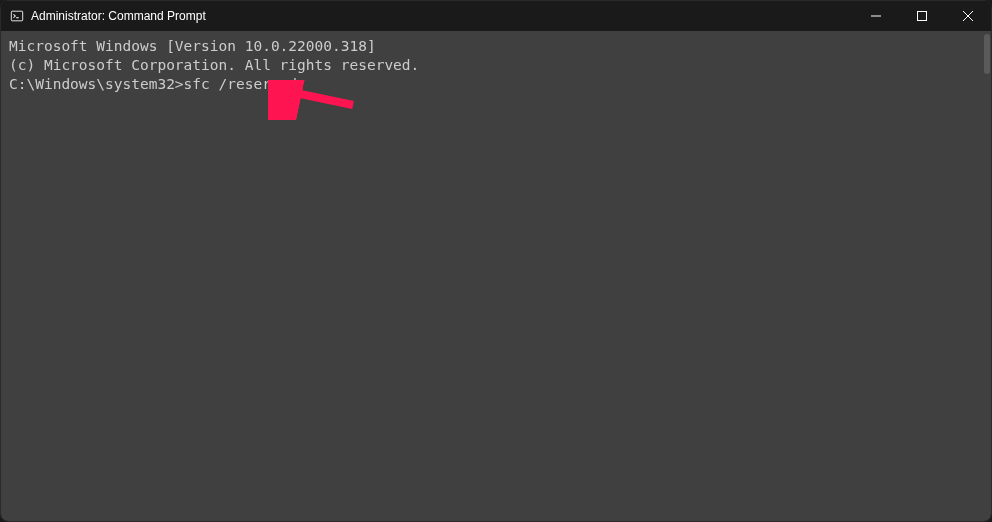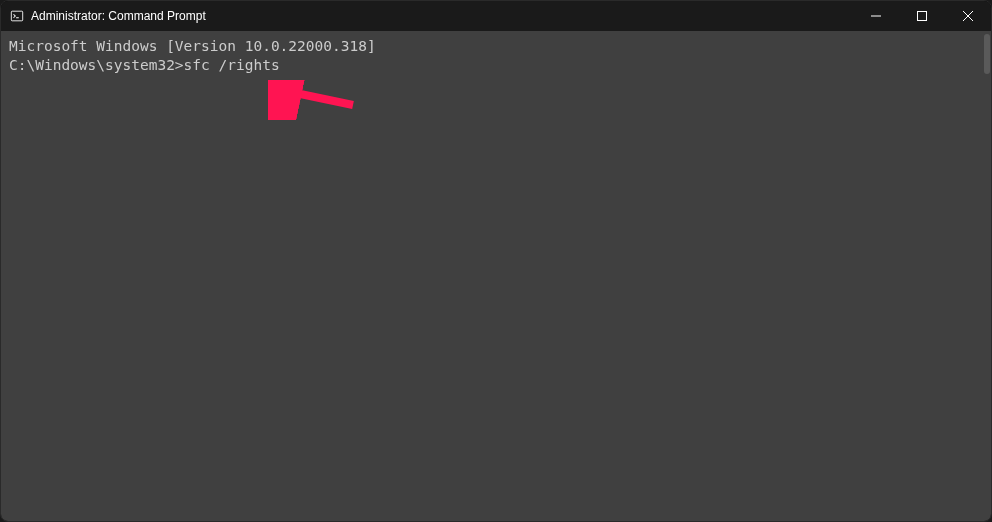--- a/index.html
+++ b/index.html
@@ -128,22 +128,23 @@
         <svg width="10" height="10" viewBox="0 0 10 10">
           <line x1="0" y1="0" x2="10" y2="10" stroke="#ffffff" stroke-width="1"></line>
           <line x1="10" y1="0" x2="0" y2="10" stroke="#ffffff" stroke-width="1"></line>
         </svg>
       </div>
     </div>
   </div>
 
   <div class="terminal-body">
     <div class="terminal-line">Microsoft Windows [Version 10.0.22000.318]</div>
+    <div class="terminal-line">(c) Microsoft Corporation. All rights reserved.</div>
     <div class="terminal-line"></div>
-    <div class="prompt-line"><span>C:\Windows\system32&gt;</span><span>sfc /rights</span></div>
+    <div class="prompt-line"><span>C:\Windows\system32&gt;</span><span>sfc /reserved</span></div>
   </div>
 
   <div class="scrollbar"></div>
 
   <div class="annotation-arrow">
     <svg width="100" height="40" viewBox="0 0 100 40">
       <defs>
         <marker id="arrowhead" markerWidth="12" markerHeight="12" refX="2" refY="6" orient="auto">
           <polygon points="0 0, 12 6, 0 12" fill="#ff1452"></polygon>
         </marker>

